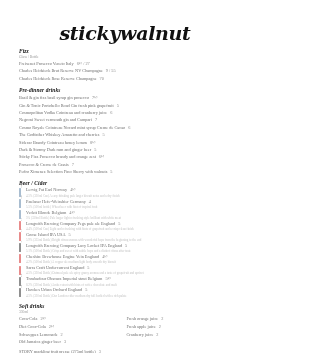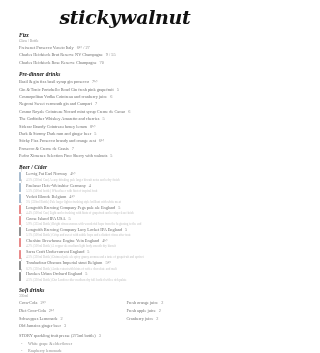--- a/index.html
+++ b/index.html
@@ -6,21 +6,21 @@
   body{
     width:250px;height:353px;
     background:#ffffff;
     font-family:"Liberation Serif", serif;
     color:#2b2b2b;
     overflow:hidden;
   }
   .page{width:250px;height:353px;position:relative;box-sizing:border-box;}
 
   
-  .logo-wrap{text-align:center;padding-top:6px;}
+  .logo-wrap{text-align:center;padding-top:22px;}
   .logo{
     font-family:"DejaVu Serif", serif;
     font-style:italic;font-weight:700;
     font-size:19px;letter-spacing:-0.3px;
     color:#111;
   }
 
   
   .menu{padding:4px 16px 0 19px;box-sizing:border-box;}
   .section{margin-bottom:5px;}

